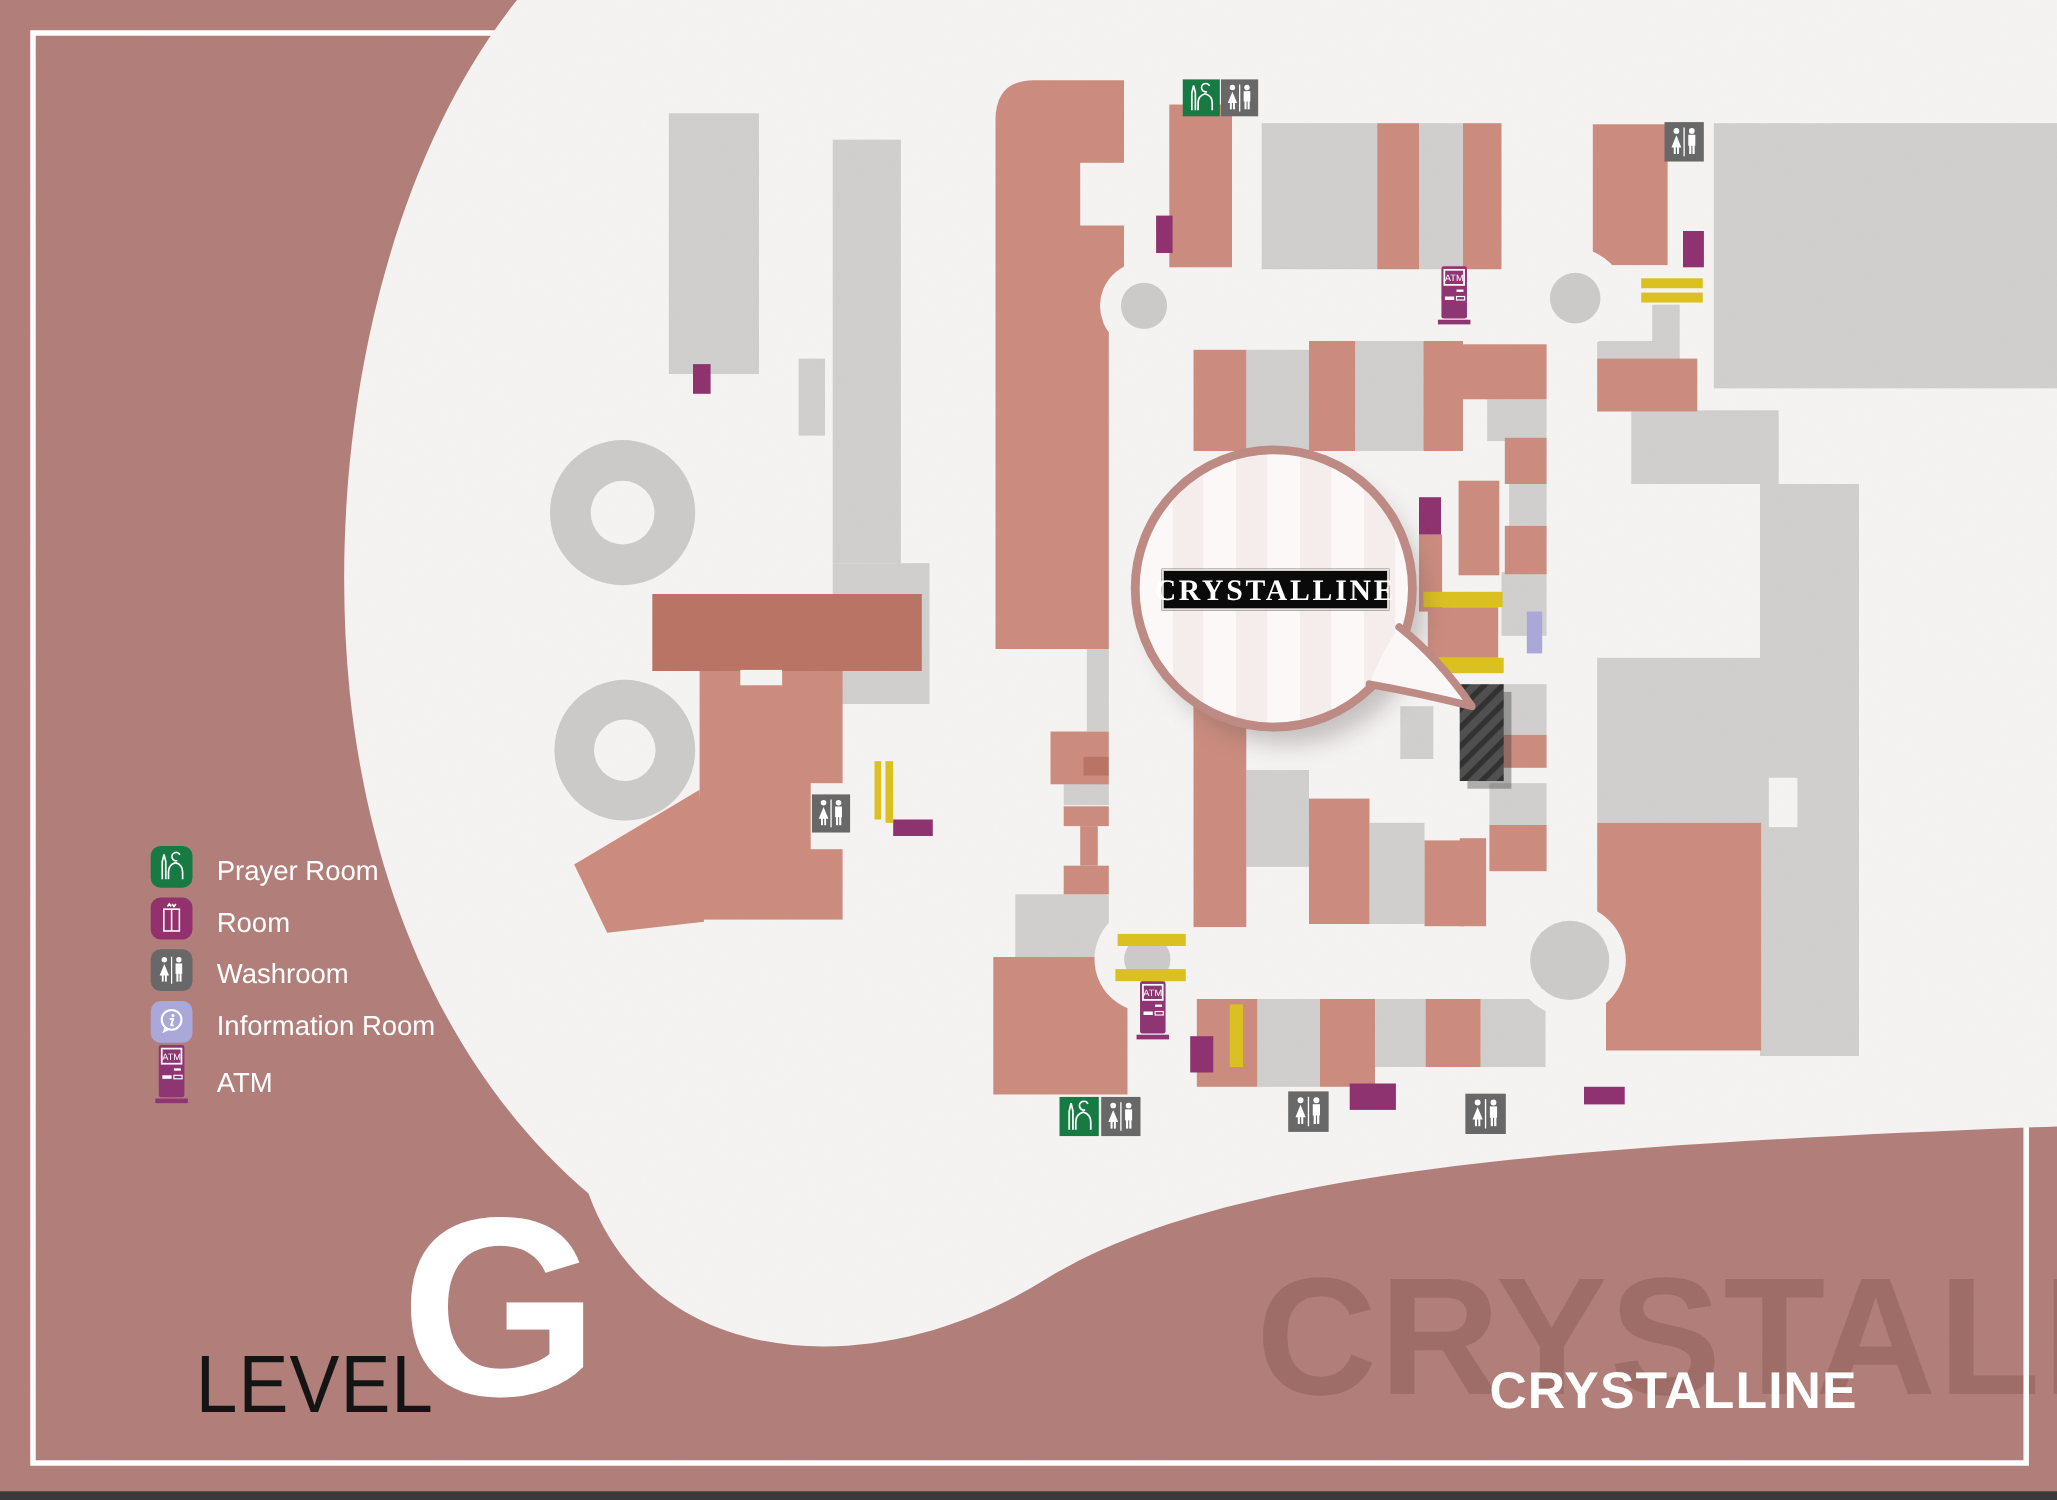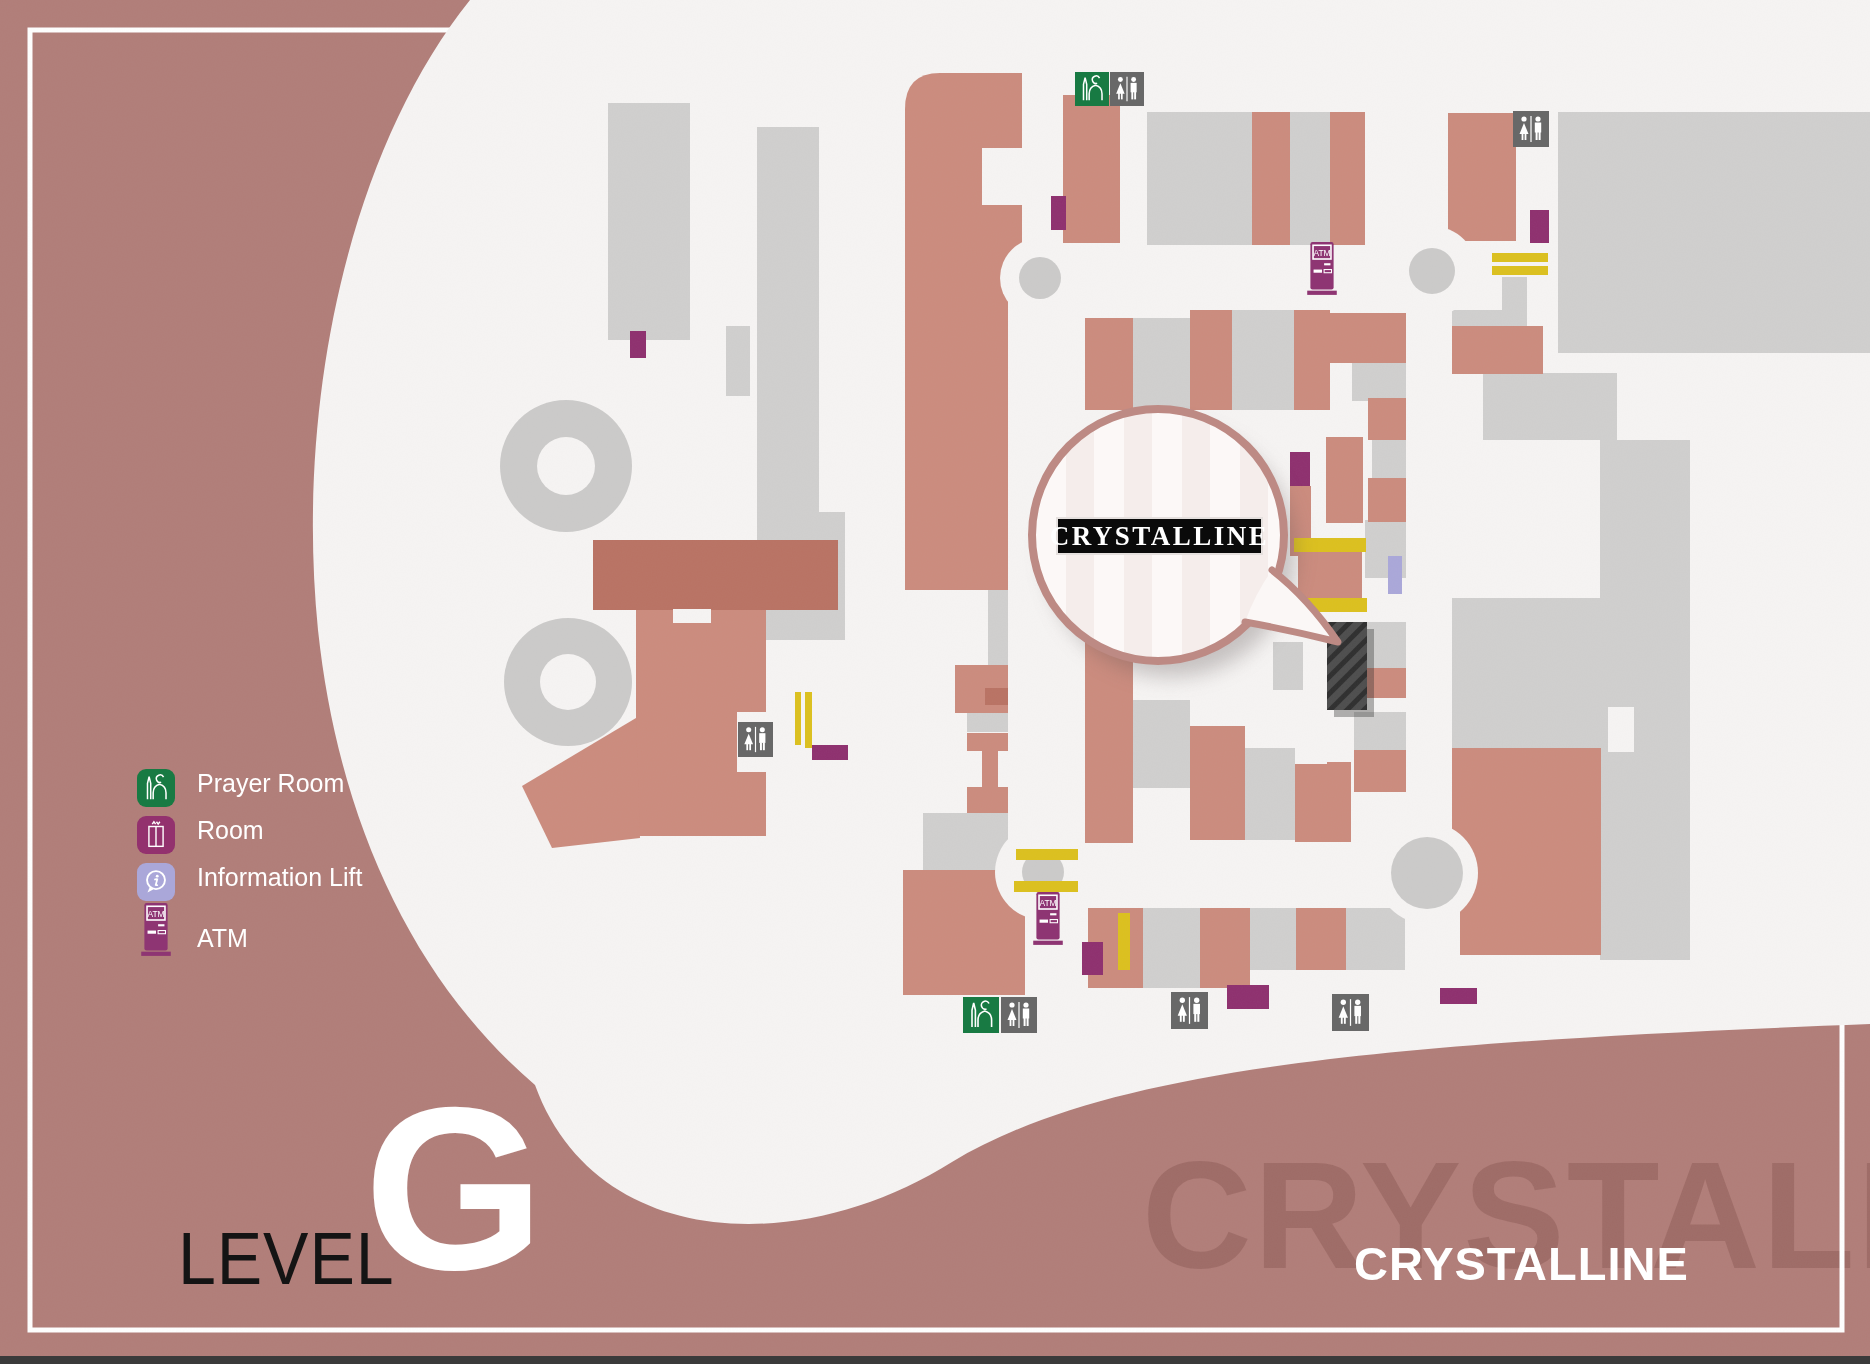--- a/index.html
+++ b/index.html
@@ -22,21 +22,21 @@
     border-radius:50%;border:8px solid #bd8a84;z-index:30;
     background:repeating-linear-gradient(90deg,#fcf8f7 0 30px,#f5edeb 30px 58px);}
   .bubble-logo{position:absolute;left:1056px;top:517px;width:207px;height:38px;
     background:#0a0a0a;border:2px solid #e5e0de;z-index:32;
     display:flex;align-items:center;justify-content:center;
     font-family:"Liberation Serif",serif;font-weight:bold;font-size:27px;
     letter-spacing:2.5px;color:#fff;}
   
   .legend{position:absolute;left:137px;top:769px;z-index:20;display:flex;
     flex-direction:column;gap:9px;}
-  .legend-row{display:flex;align-items:flex-start;height:38px;}
+  .legend-row{display:flex;align-items:flex-end;height:38px;}
   .legend-row .chip{width:38px;height:38px;border-radius:9px;flex:0 0 38px;
     display:flex;align-items:center;justify-content:center;}
   .legend-row .lbl{margin-left:22px;color:#fff;font-size:25px;}
   .legend-row.atm-row{height:58px;align-items:flex-start;}
   .legend-row.atm-row .lbl{margin-top:14px;}
   
   .level-wrap{position:absolute;left:178px;top:1098px;z-index:20;white-space:nowrap;}
   .level-word{position:absolute;left:0;top:118px;font-size:74px;font-weight:400;
     color:#141414;transform:scaleX(.92);transform-origin:left bottom;letter-spacing:1px;}
   .level-letter{position:absolute;left:186px;top:-4px;font-size:232px;font-weight:800;
@@ -379,29 +379,47 @@
             <g stroke="#fff" stroke-width="1.5" fill="none">
           <path d="M14 6.5 l1.8-2.5 1.8 2.5 M18.5 4 l1.8 2.5 1.8-2.5"></path>
           <rect x="10.5" y="9" width="15" height="21"></rect>
               <line x1="18" y1="9" x2="18" y2="30"></line>
             </g>
           </svg>
         </span>
       <span class="lbl">Room</span>
     </div>
     <div class="legend-row">
+      <span class="chip" style="background:#686868">
+        <svg width="34" height="34" viewBox="0 0 36 36">
+            <g fill="#fff">
+          <circle cx="11" cy="8" r="2.6"></circle>
+              <polygon points="11,12 6.5,23 15.5,23"></polygon>
+          <rect x="8.6" y="22" width="1.8" height="7"></rect>
+              <rect x="11.6" y="22" width="1.8" height="7"></rect>
+          <circle cx="25" cy="8" r="2.6"></circle>
+              <rect x="21.8" y="11.5" width="6.4" height="10"></rect>
+          <rect x="22.6" y="21" width="2" height="8"></rect>
+              <rect x="25.6" y="21" width="2" height="8"></rect>
+            </g>
+          <line x1="18" y1="5" x2="18" y2="31" stroke="#fff" stroke-width="1.2"></line>
+          </svg>
+        </span>
+      <span class="lbl">Washroom</span>
+    </div>
+    <div class="legend-row">
       <span class="chip" style="background:#aaa7d9">
         <svg width="34" height="34" viewBox="0 0 36 36">
           <circle cx="18" cy="16" r="9.5" fill="none" stroke="#fff" stroke-width="2"></circle>
           <path d="M11.5 23 l-2.5 6 6-3" fill="#fff"></path>
           <circle cx="19.3" cy="11.8" r="1.5" fill="#fff"></circle>
           <path d="M16.2 15.5 q2-1 3.2-0.4 l-1.7 6 q1 0.6 2.3 0" stroke="#fff" stroke-width="1.8" fill="none"></path>
           </svg>
         </span>
-      <span class="lbl">Information Lift</span>
+      <span class="lbl">Information Room</span>
     </div>
     <div class="legend-row atm-row">
       <span class="chip" style="background:transparent">
         <svg width="38" height="57" viewBox="0 0 36 54">
           <rect x="7" y="2" width="22" height="45" rx="2" fill="#8e3573"></rect>
           <rect x="9.5" y="5" width="17" height="13" fill="none" stroke="#fff" stroke-width="1.5"></rect>
           <text x="18" y="15" text-anchor="middle" font-size="8" fill="#fff" font-family="Liberation Sans, sans-serif">ATM</text>
           <rect x="20" y="22" width="6" height="2" fill="#fff"></rect>
           <rect x="10" y="28" width="8" height="3" fill="#fff"></rect>
           <rect x="20" y="28" width="7" height="3" fill="none" stroke="#fff" stroke-width="1"></rect>

